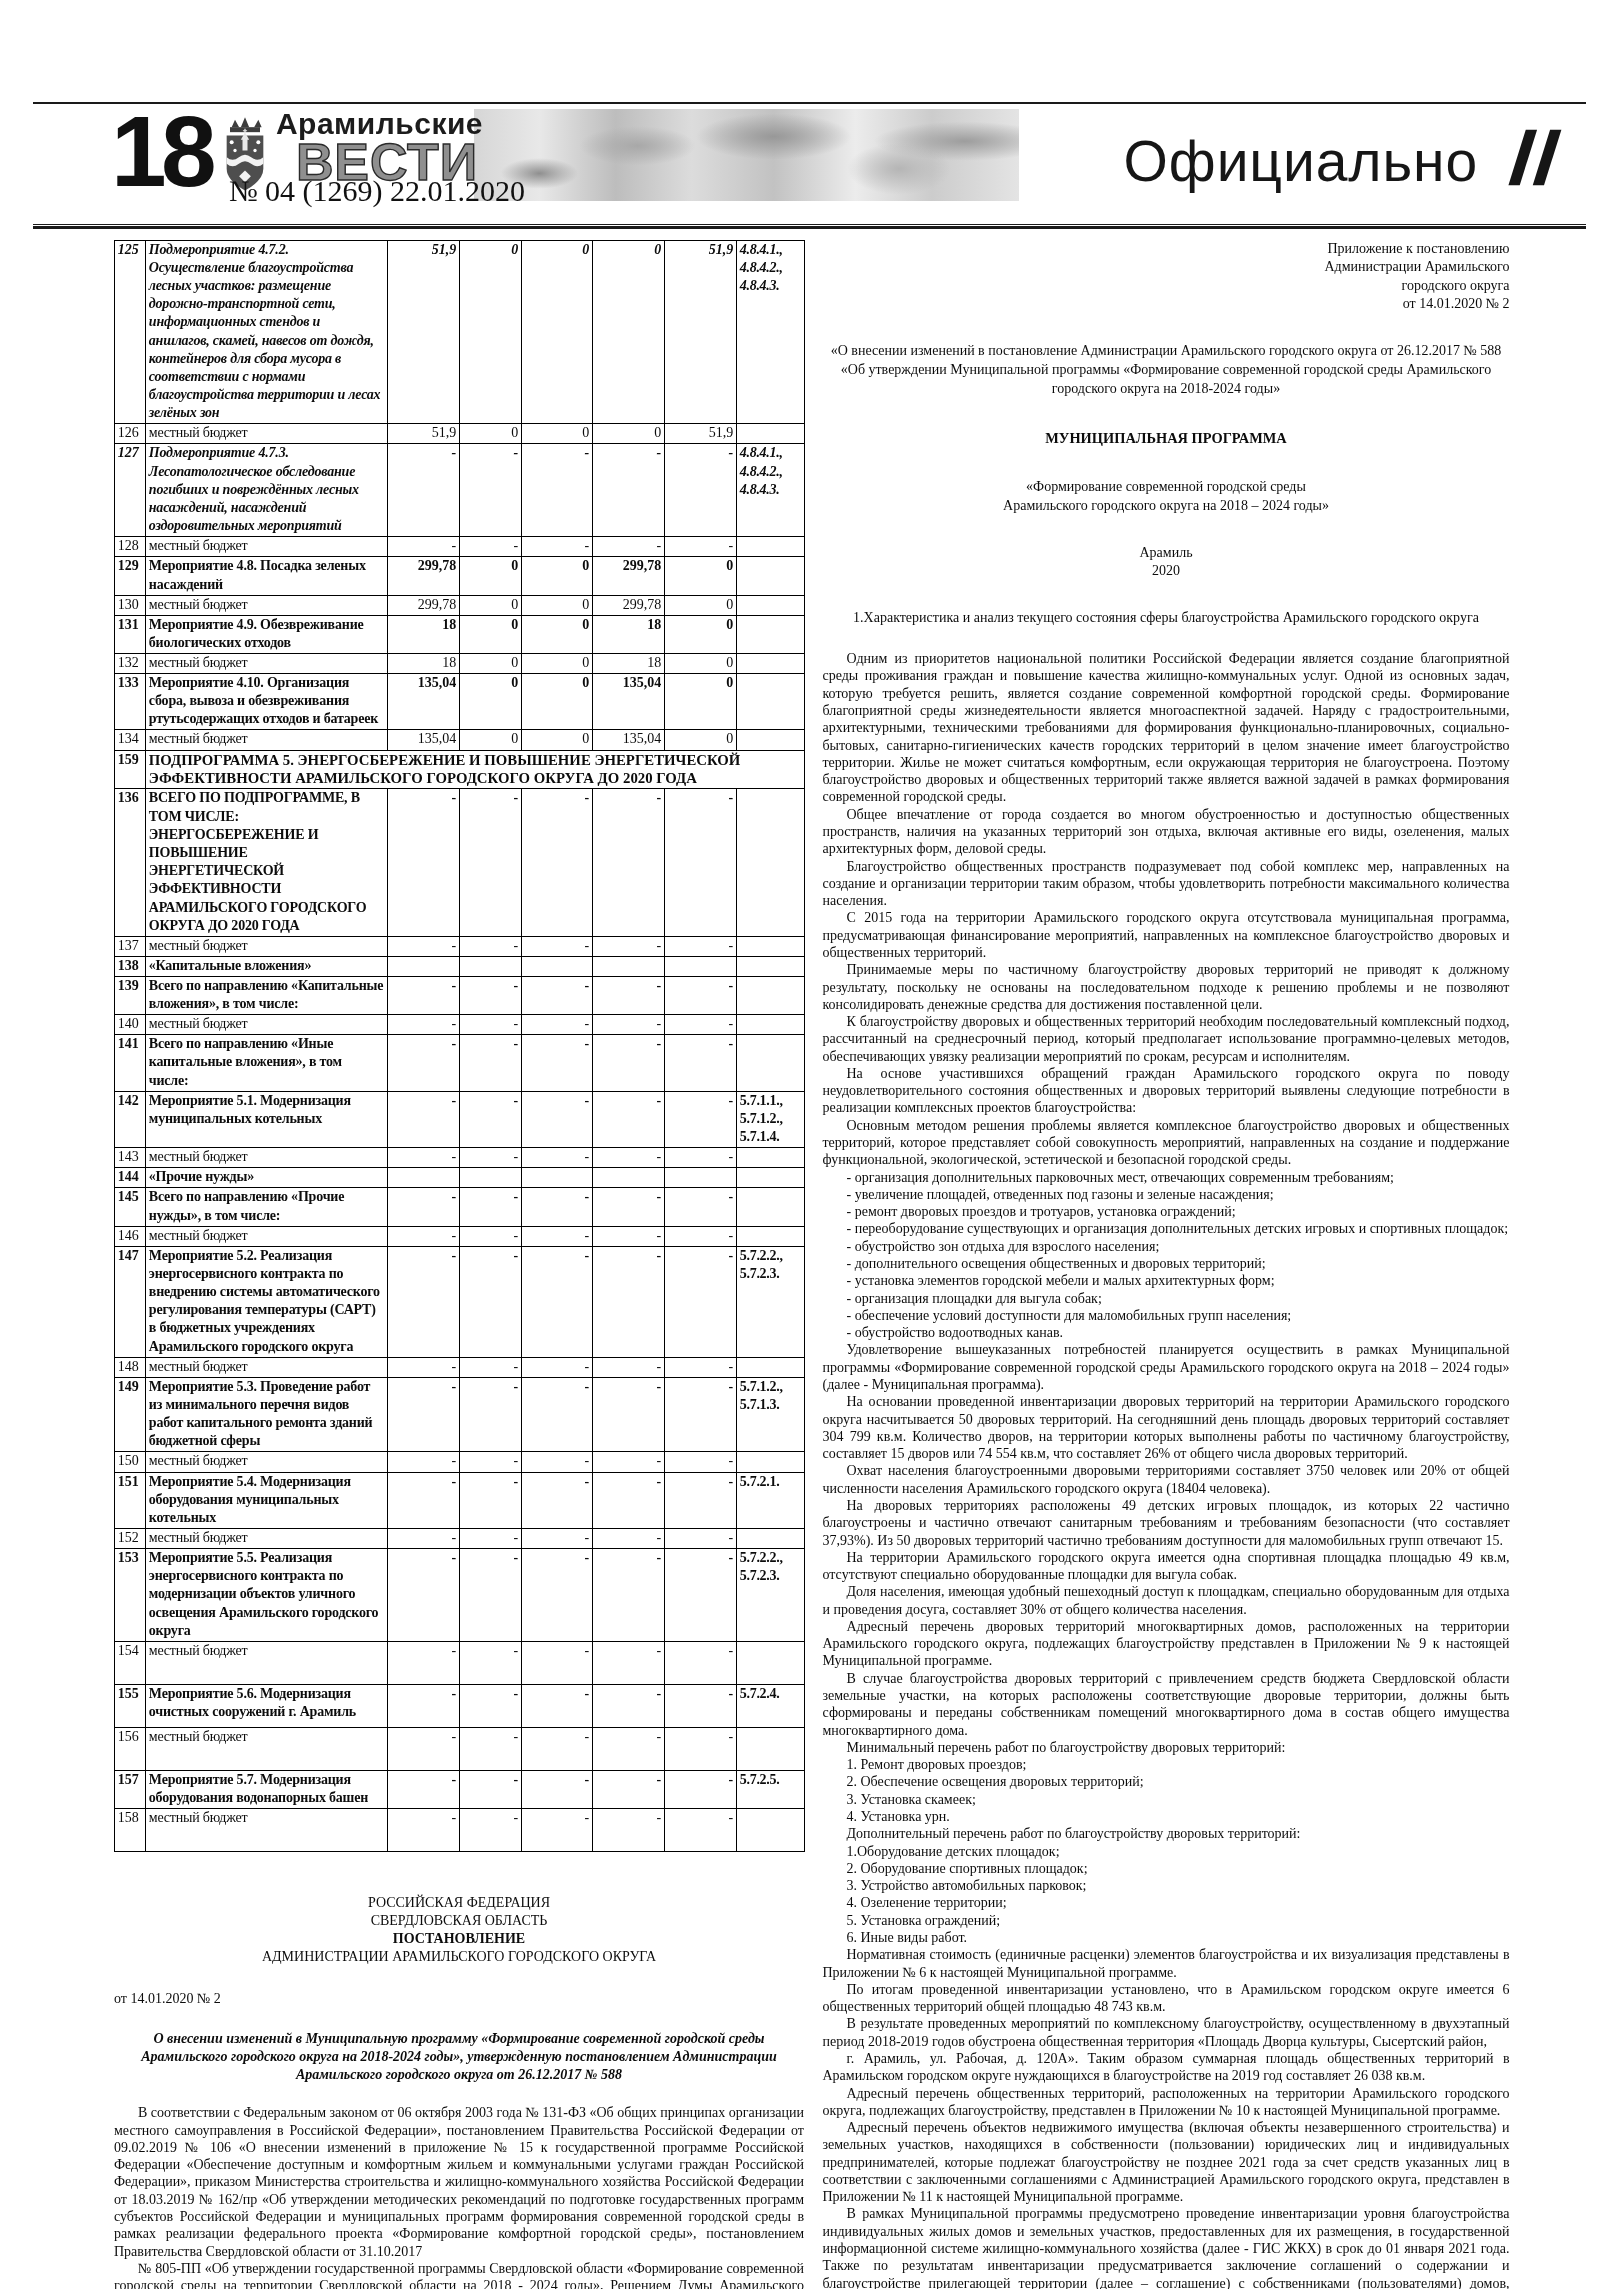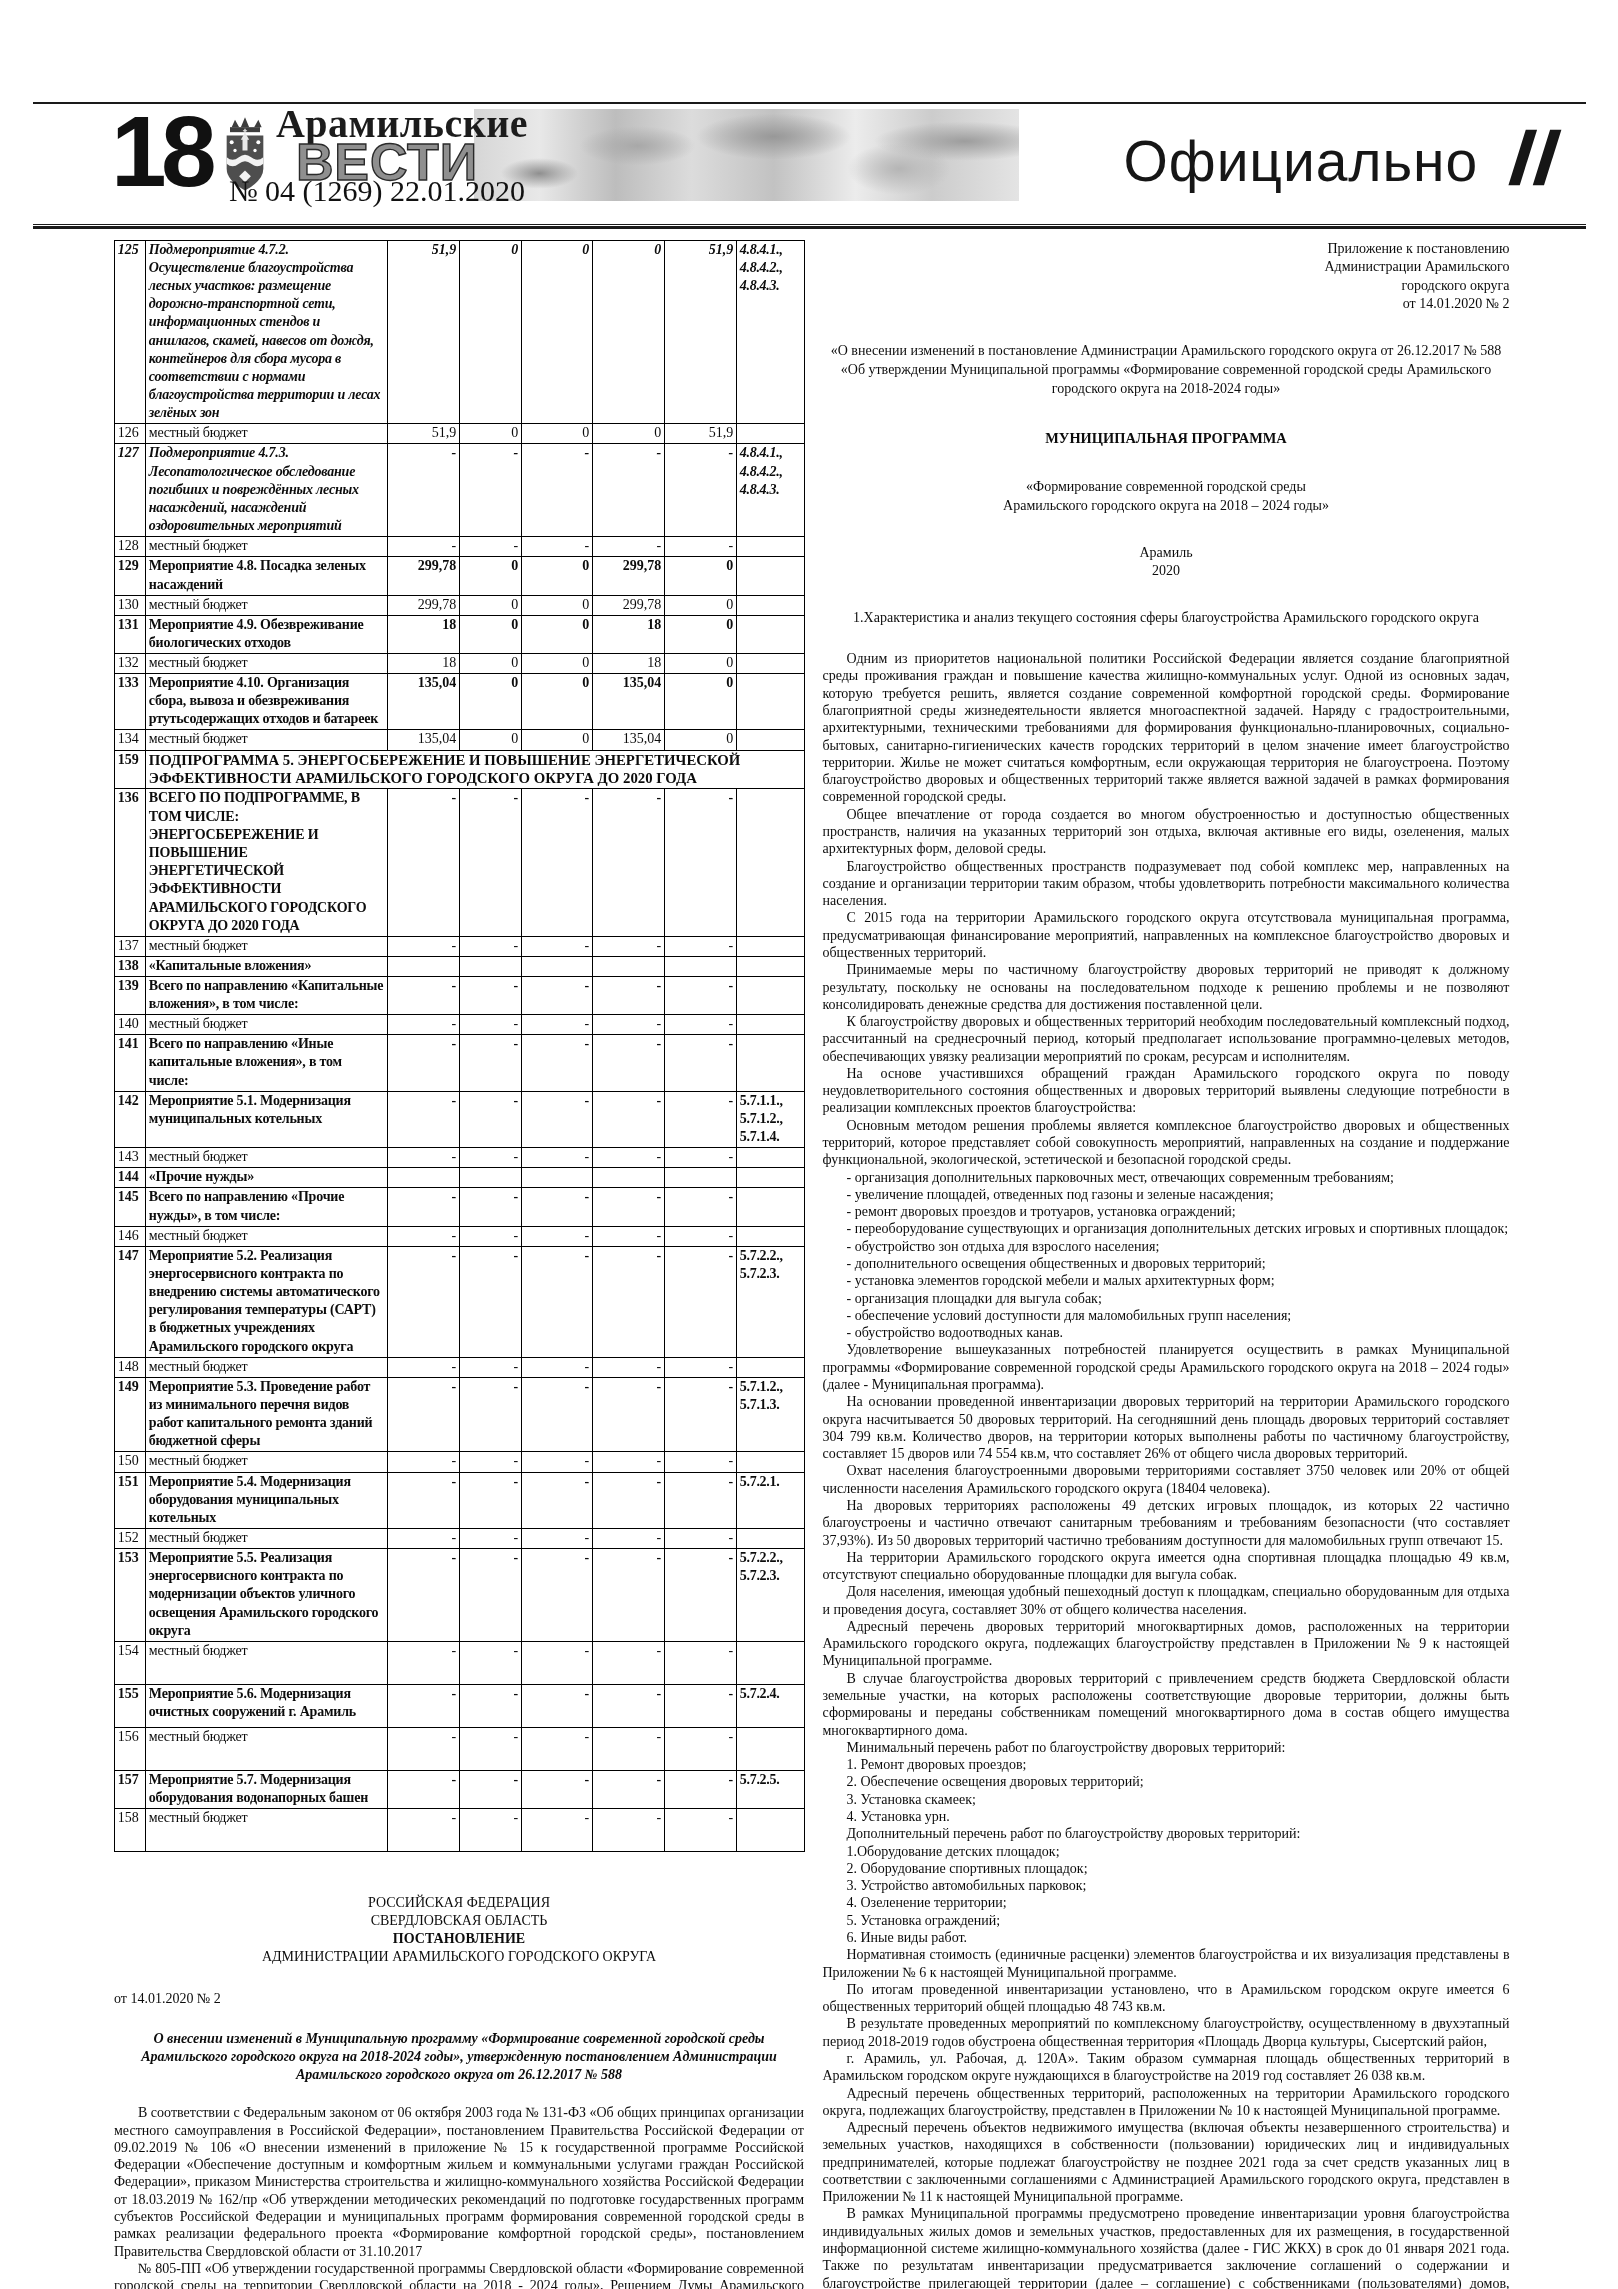--- a/index.html
+++ b/index.html
@@ -8,21 +8,21 @@
     font-family:"Liberation Serif", serif;position:relative;overflow:hidden;
   }
   
   .masthead{padding-top:102px;}
   .rule-top{height:1.8px;background:#1a1a1a;margin:0 33px;}
   .mast-row{display:flex;align-items:flex-start;margin:3.7px 55px 0 111px;height:109px;position:relative;}
   .mast-left{display:flex;align-items:flex-start;position:relative;width:356px;flex:none;}
   .page-num{font-family:"Liberation Sans",sans-serif;font-weight:bold;font-size:100px;line-height:89px;letter-spacing:-5.5px;color:#111;}
   .crest{margin:3.7px 5.5px 0 9.2px;flex:none;}
   .brand{margin-top:1.8px;}
-  .brand-top{font-family:Liberation Serif, serif;font-weight:bold;font-size:40px;line-height:30px;color:#1c1c1c;letter-spacing:0.5px;}
+  .brand-top{font-family:Liberation Sans, sans-serif;font-weight:bold;font-size:30px;line-height:30px;color:#1c1c1c;letter-spacing:0.5px;}
   .brand-bottom{font-family:"Liberation Sans",sans-serif;font-weight:bold;font-size:52px;line-height:46px;color:#8f8f8f;-webkit-text-stroke:1.4px #2a2a2a;letter-spacing:0.9px;margin-left:20px;}
   .issue{position:absolute;left:118px;bottom:-3.7px;font-size:30px;color:#111;white-space:nowrap;}
   .photo{flex:none;width:545px;height:92px;margin:1.8px 0 0 7.4px;
     background:
       radial-gradient(ellipse 55px 22px at 12% 70%, #8f8f8f 0%, rgba(143,143,143,0) 70%),
       radial-gradient(ellipse 83px 28px at 30% 40%, #a8a8a8 0%, rgba(168,168,168,0) 70%),
       radial-gradient(ellipse 111px 33px at 55% 30%, #989898 0%, rgba(152,152,152,0) 70%),
       radial-gradient(ellipse 74px 37px at 78% 65%, #b5b5b5 0%, rgba(181,181,181,0) 70%),
       radial-gradient(ellipse 129px 28px at 90% 35%, #9d9d9d 0%, rgba(157,157,157,0) 70%),
       linear-gradient(90deg,#d6d6d6 0%,#e8e8e8 12%,#bdbdbd 26%,#dcdcdc 40%,#c2c2c2 55%,#ececec 70%,#cccccc 84%,#e4e4e4 100%);

